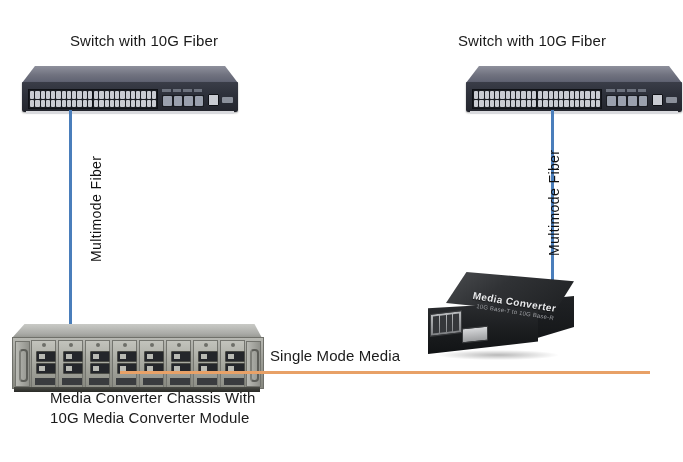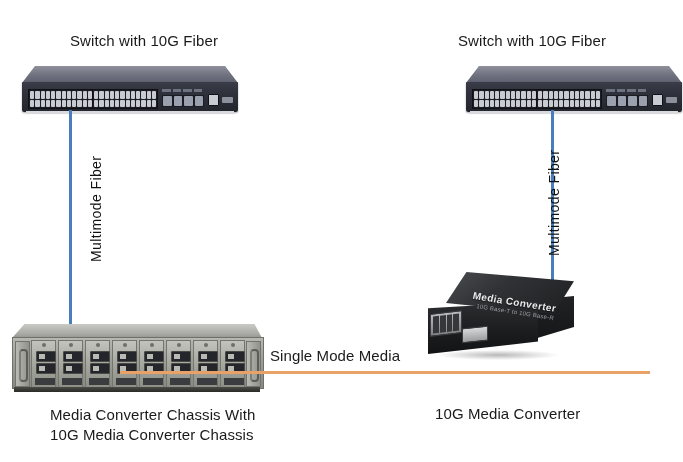--- a/index.html
+++ b/index.html
@@ -363,23 +363,23 @@
           </span>
           <span class="port p2">
             <i></i>
           </span>
         <span class="lbl"></span>
       </div>
     </div>
     <div class="ch-foot"></div>
   </div>
 
-  <div class="caption two-line" style="left:50px; top:405px; width:240px;">
+  <div class="caption two-line" style="left:50px; top:388px; width:240px;">
     <div>Media Converter Chassis With</div>
-    <div>10G Media Converter Chassis</div>
+    <div>10G Media Converter Module</div>
   </div>
 
   <div class="fiber-line-h" style="left:120px; top:371px; width:530px;"></div>
   <div class="caption" style="left:266px; top:346px; background:#ffffff; padding:0 4px;">Single Mode Media</div>
 
   <div class="caption" style="left:458px; top:31px;">Switch with 10G Fiber</div>
 
   <div class="switch" style="left:466px; top:66px;">
     <div class="sw-top"></div>
     <div class="sw-face">
@@ -466,15 +466,14 @@
     <div class="mc-sub">10G Base-T to 10G Base-R</div>
     <div class="mc-conn">
       <i></i>
         <i></i>
         <i></i>
         <i></i>
     </div>
     <div class="mc-rj"></div>
   </div>
 
-  <div class="caption" style="left:435px; top:404px;">10G Media Converter</div>
 
 </div>
 
 </body></html>

